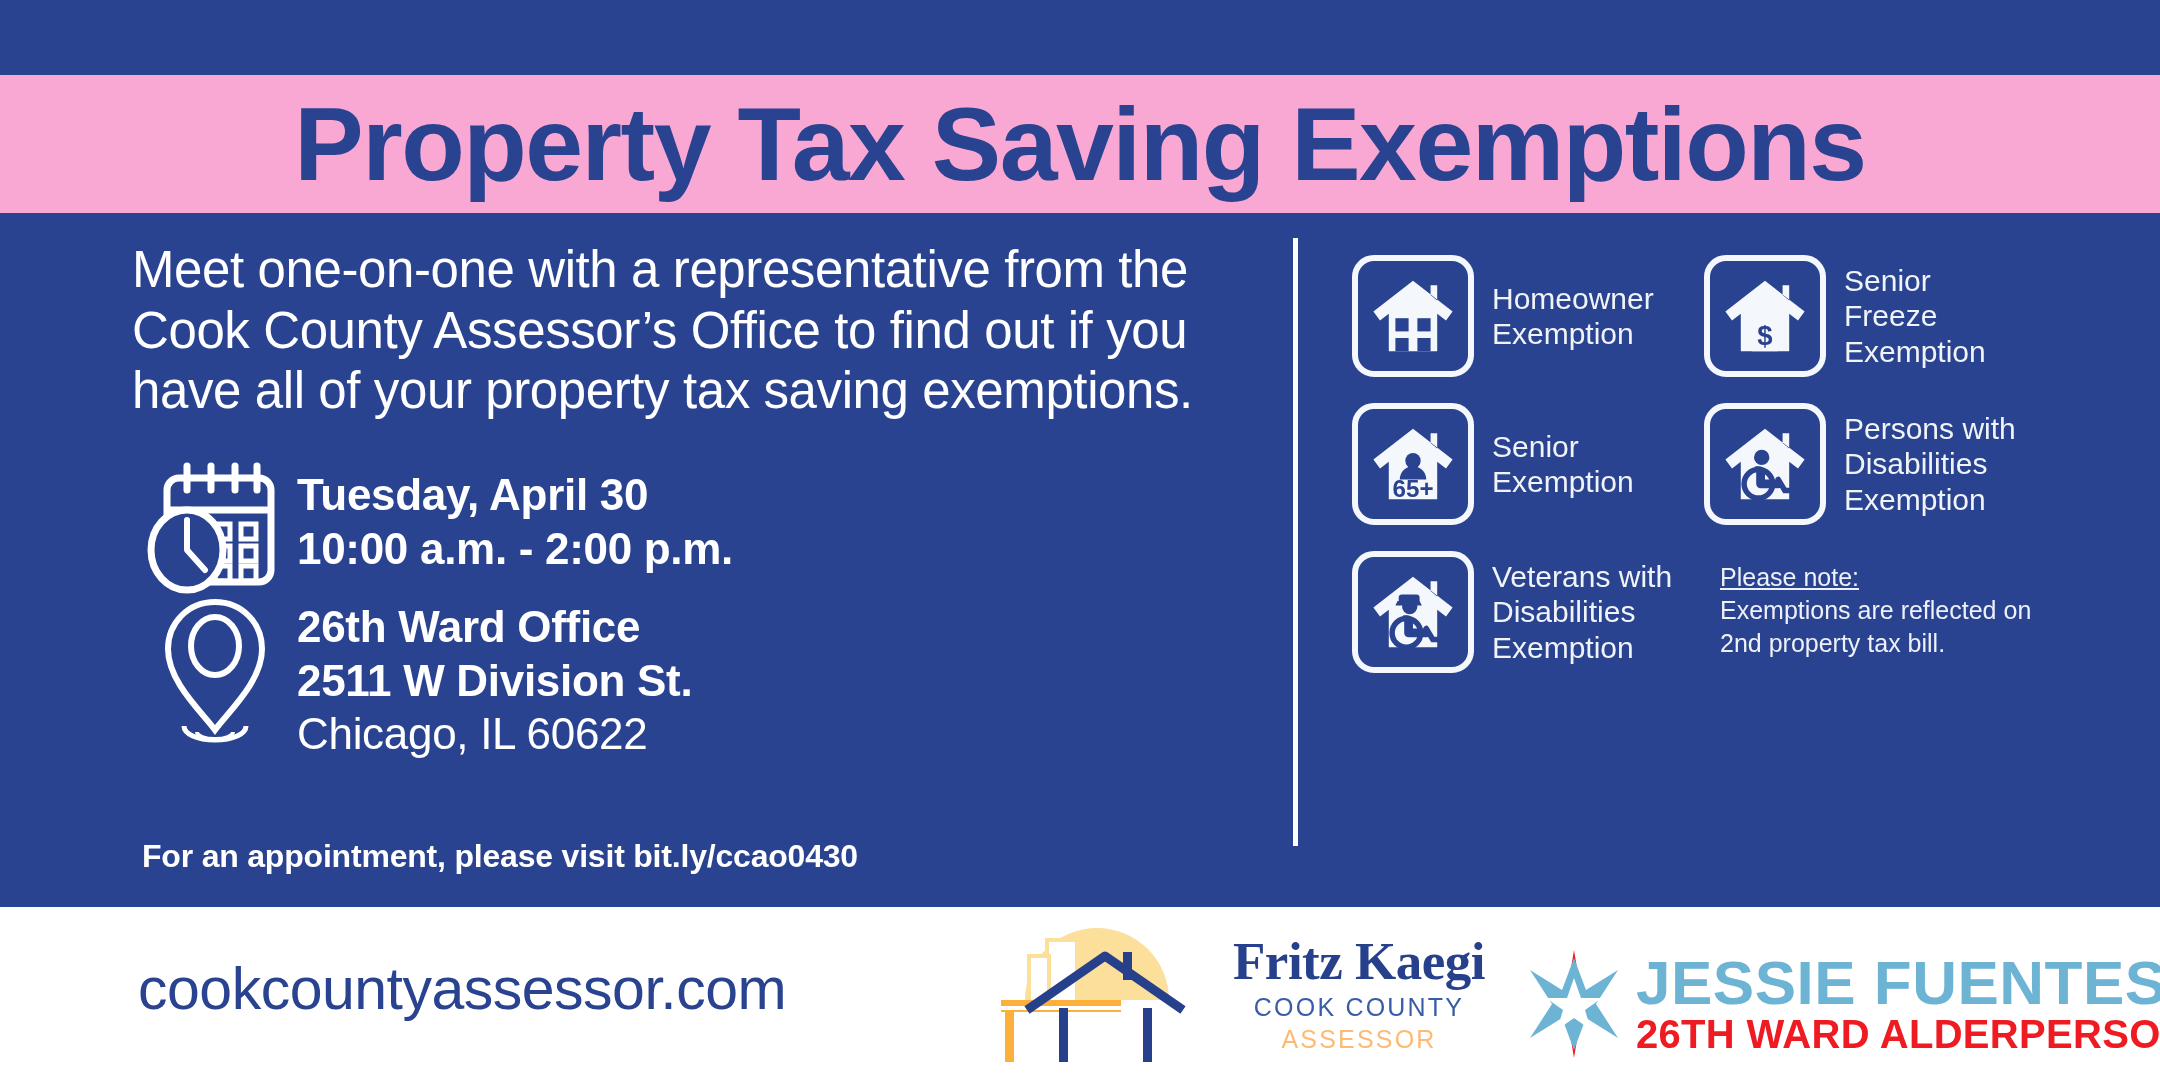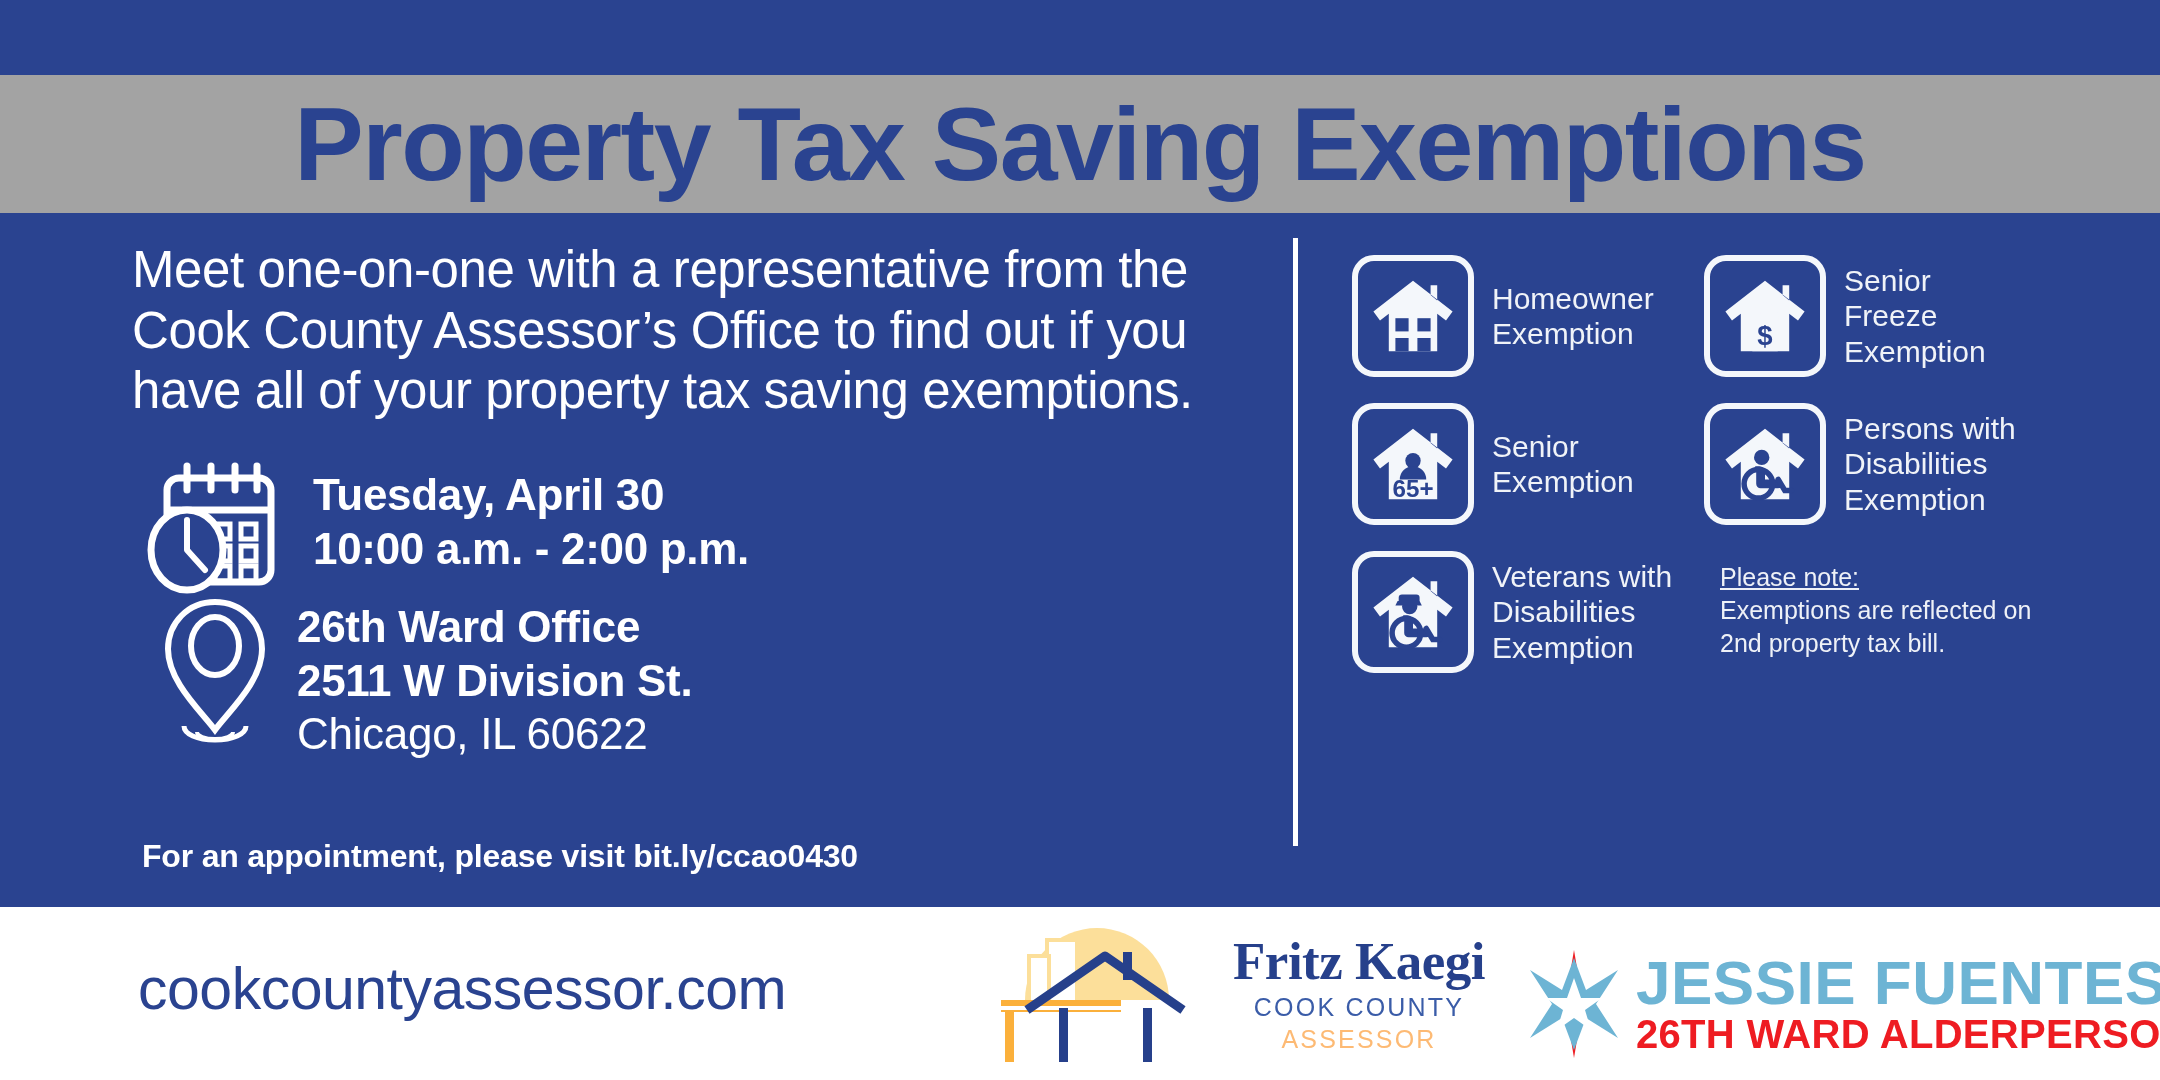--- a/index.html
+++ b/index.html
@@ -11,21 +11,21 @@
     position:relative;
   }
   #flyer {
     position:absolute; left:0; top:0; width:2160px; height:1080px;
     background:#2a4390;
   }
 
   
   .title-band {
     position:absolute; left:0; top:75px; width:2160px; height:138px;
-    background:#a3a3a3;
+    background:#f9a8d4;
     display:flex; align-items:center; justify-content:center;
   }
   .title-text {
     color:#2a4390;
     font-size:104px;
     font-weight:bold;
     letter-spacing:-1.5px;
     line-height:1;
     white-space:nowrap;
     transform:scaleX(1.0);
@@ -35,21 +35,21 @@
   .left-col { position:absolute; left:132px; top:240px; width:1140px; }
   .intro {
     color:#ffffff;
     font-size:51px;
     line-height:1.19;
     font-weight:300;
     letter-spacing:-0.4px;
   }
 
   .info-row { display:flex; align-items:flex-start; }
-  .row-date { margin-top:40px;gap:16px; }
+  .row-date { margin-top:40px; }
   .row-addr { }
 
   .icon-slot {
     width:165px; flex:0 0 165px;
     display:flex; align-items:flex-start; justify-content:center;
   }
   .info-text { padding-top:6px; }
   .line-bold {
     color:#fff; font-size:44px; font-weight:bold;
     line-height:1.22; letter-spacing:-0.3px; white-space:nowrap;

